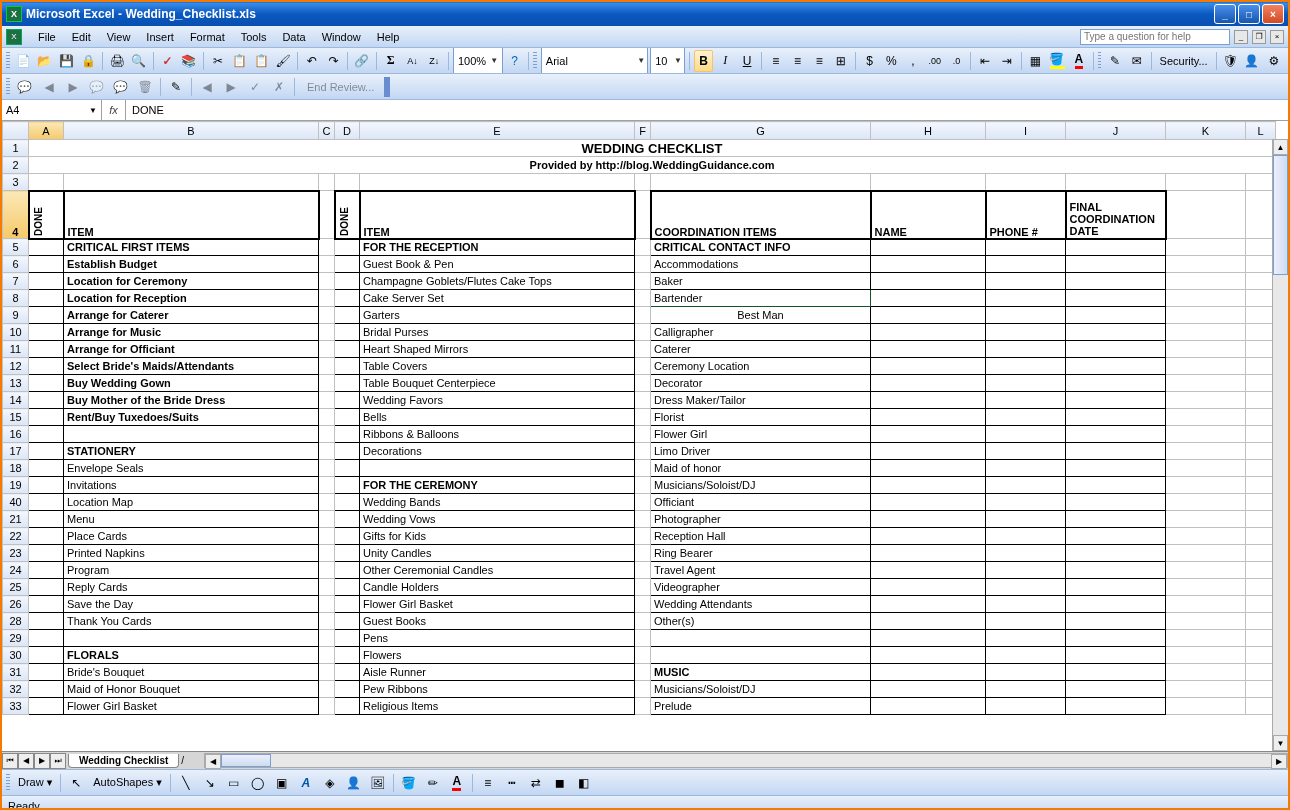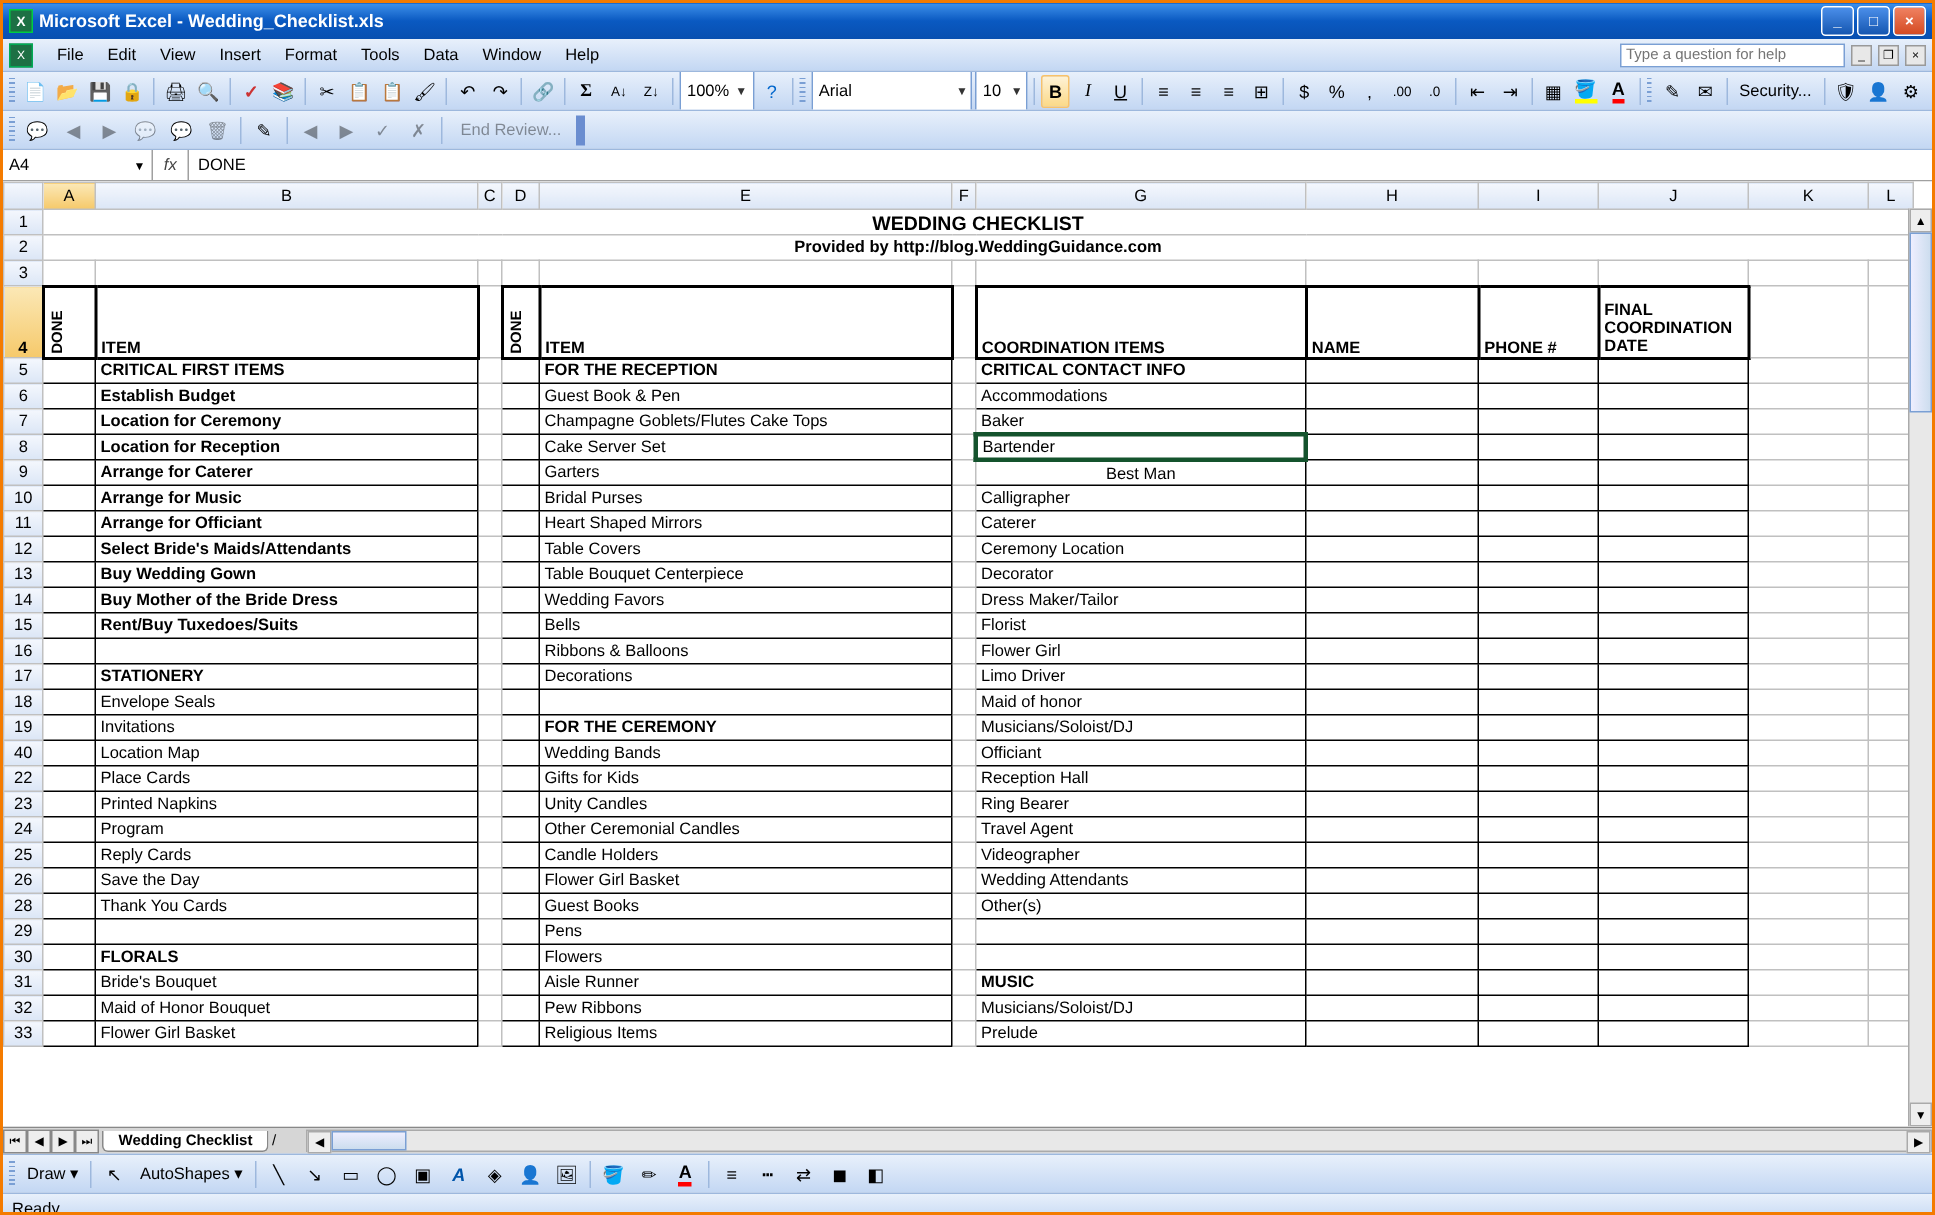--- a/index.html
+++ b/index.html
@@ -340,21 +340,21 @@
           <td></td>
         </tr>
         <tr>
           <td class="rowhdr">8</td>
           <td style="border:1px solid #000;"></td>
           <td style="border:1px solid #000;font-weight:bold;">Location for Reception</td>
           <td></td>
           <td style="border:1px solid #000;"></td>
           <td style="border:1px solid #000;">Cake Server Set</td>
           <td></td>
-          <td style="border:3px solid #14532d;">Bartender</td>
+          <td style="border:1px solid #14532d;">Bartender</td>
           <td style="border:1px solid #000;"></td>
           <td style="border:1px solid #000;"></td>
           <td style="border:1px solid #000;"></td>
           <td></td>
           <td></td>
         </tr>
         <tr>
           <td class="rowhdr">9</td>
           <td style="border:1px solid #000;"></td>
           <td style="border:1px solid #000;font-weight:bold;">Arrange for Caterer</td>
@@ -521,20 +521,35 @@
         </tr>
         <tr>
           <td class="rowhdr">40</td>
           <td style="border:1px solid #000;"></td>
           <td style="border:1px solid #000;">Location Map</td>
           <td></td>
           <td style="border:1px solid #000;"></td>
           <td style="border:1px solid #000;">Wedding Bands</td>
           <td></td>
           <td style="border:1px solid #000;">Officiant</td>
+          <td style="border:1px solid #000;"></td>
+          <td style="border:1px solid #000;"></td>
+          <td style="border:1px solid #000;"></td>
+          <td></td>
+          <td></td>
+        </tr>
+        <tr>
+          <td class="rowhdr">21</td>
+          <td style="border:1px solid #000;"></td>
+          <td style="border:1px solid #000;">Menu</td>
+          <td></td>
+          <td style="border:1px solid #000;"></td>
+          <td style="border:1px solid #000;">Wedding Vows</td>
+          <td></td>
+          <td style="border:1px solid #000;">Photographer</td>
           <td style="border:1px solid #000;"></td>
           <td style="border:1px solid #000;"></td>
           <td style="border:1px solid #000;"></td>
           <td></td>
           <td></td>
         </tr>
         <tr>
           <td class="rowhdr">22</td>
           <td style="border:1px solid #000;"></td>
           <td style="border:1px solid #000;">Place Cards</td>

